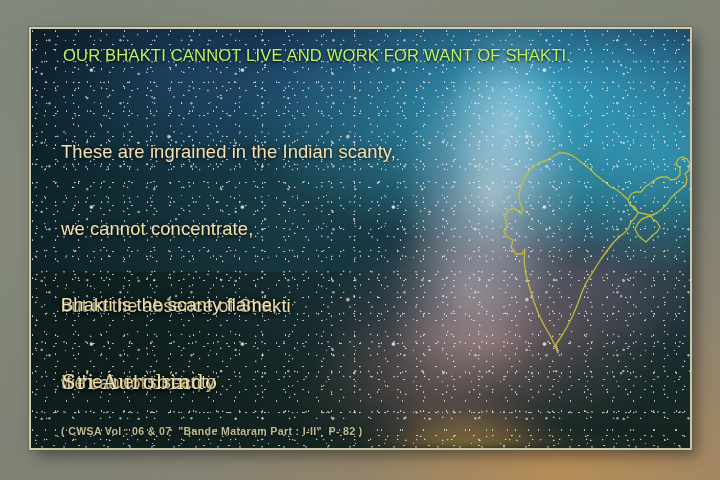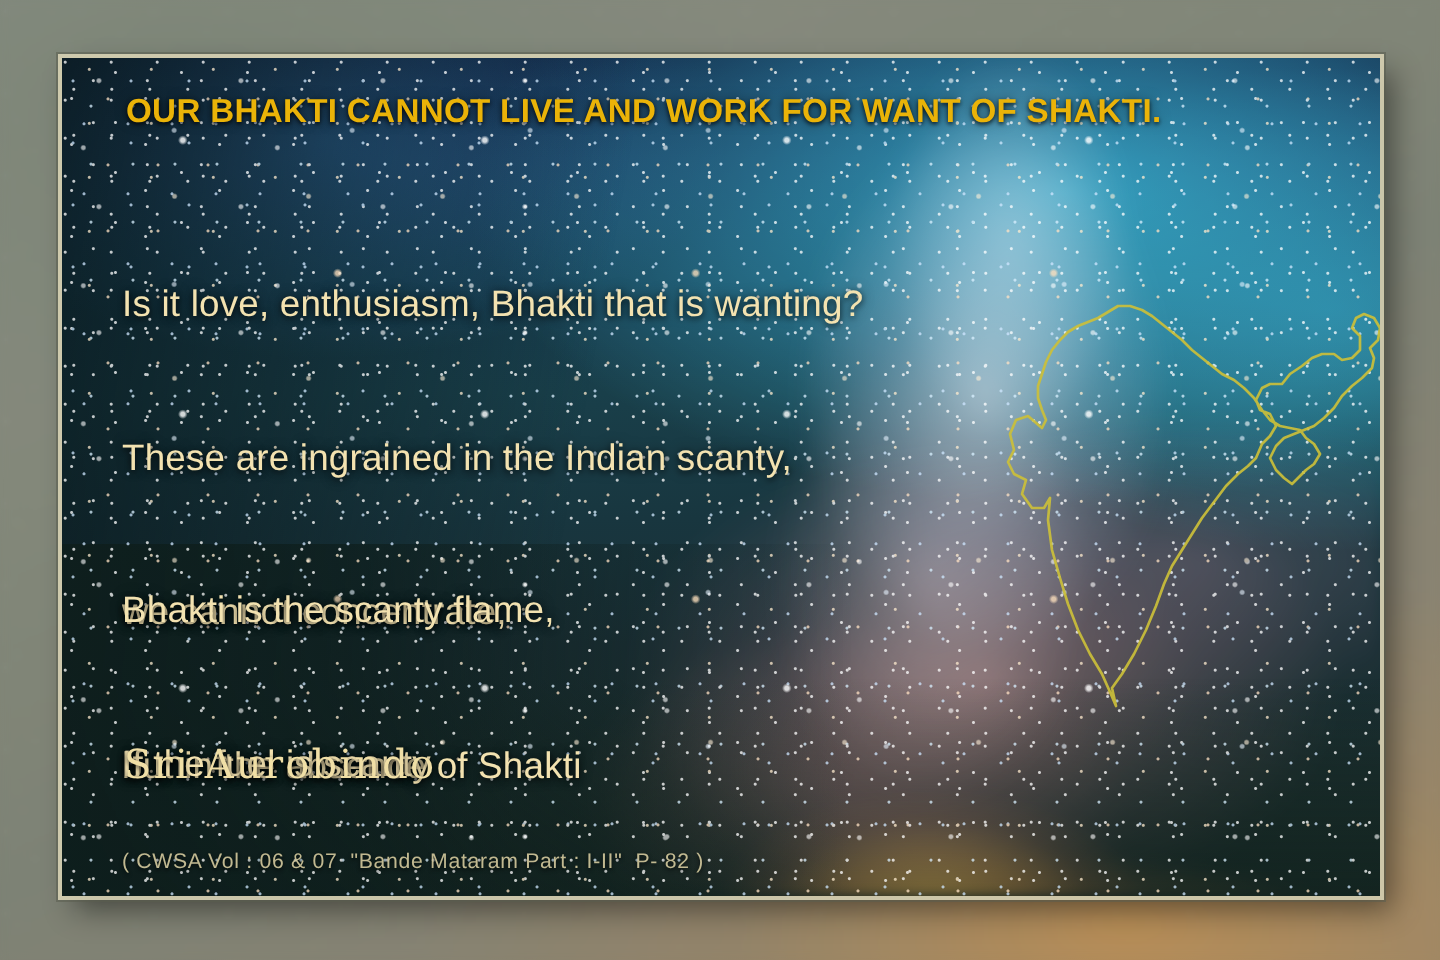--- a/index.html
+++ b/index.html
@@ -190,23 +190,23 @@
     position: absolute;
     inset: 0;
     padding: 0;
   }
   #poster-title {
     position: absolute;
     left: 32px;
     top: 17px;
     width: 600px;
     font-size: 16.6px;
-    font-weight: bold;
+    font-weight: normal;
     letter-spacing: 0.15px;
-    color: #eab308;
+    color: #bef264;
     text-shadow: 0 1px 2px rgba(0,0,0,0.75), 0 0 6px rgba(0,0,0,0.5);
     white-space: nowrap;
   }
   .stanza {
     position: absolute;
     left: 30px;
     color: #f3e2b0;
     font-size: 18.4px;
     line-height: 25.6px;
     font-weight: 300;
@@ -226,21 +226,21 @@
     font-size: 20px;
     letter-spacing: 1.1px;
     color: #f0dfa6;
     text-shadow: 0 1px 3px rgba(0,0,0,0.8);
   }
   #citation {
     position: absolute;
     left: 30px;
     top: 396px;
     font-size: 10.6px;
-    font-weight: 400;
+    font-weight: 700;
     letter-spacing: 0.35px;
     color: #cfc59a;
     opacity: 0.93;
     text-shadow: 0 1px 2px rgba(0,0,0,0.8);
     white-space: pre;
   }
 </style>
 </head>
 <body>
 
@@ -280,21 +280,20 @@
                  L93 21 L88 18 L82 16 L76 16 L71 19 L66 22 L61 24 L56 26 L51 29 L47 33
                  L43 38 L40 44 L38 50 L36 56 L36 62 L38 68 L40 73 L38 77 Z"></path>
       </svg>
     </div>
 
     <div id="content">
 
       <div id="poster-title">OUR BHAKTI CANNOT LIVE AND WORK FOR WANT OF SHAKTI.</div>
 
       <div class="stanza" id="stanza-1">
-        <span class="ln">Is it love, enthusiasm, Bhakti that is wanting?</span>
         <span class="ln">These are ingrained in the Indian scanty,</span>
         <span class="ln">we cannot concentrate,</span>
         <span class="ln">but in the absence of Shakti</span>
         <span class="ln">we cannot direct,</span>
         
       </div>
 
       <div class="stanza" id="stanza-2">
         <span class="ln">Bhakti is the scanty flame,</span>
         <span class="ln">If the fuel is scanty</span>

